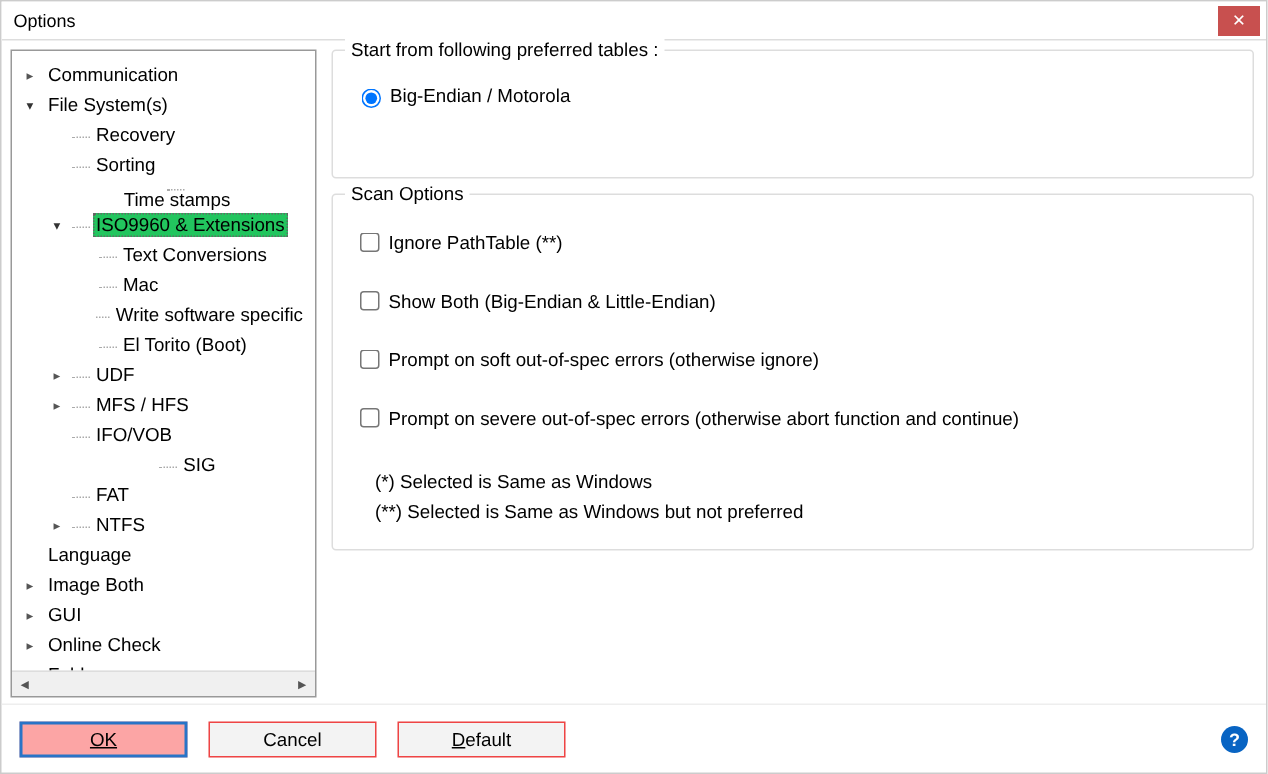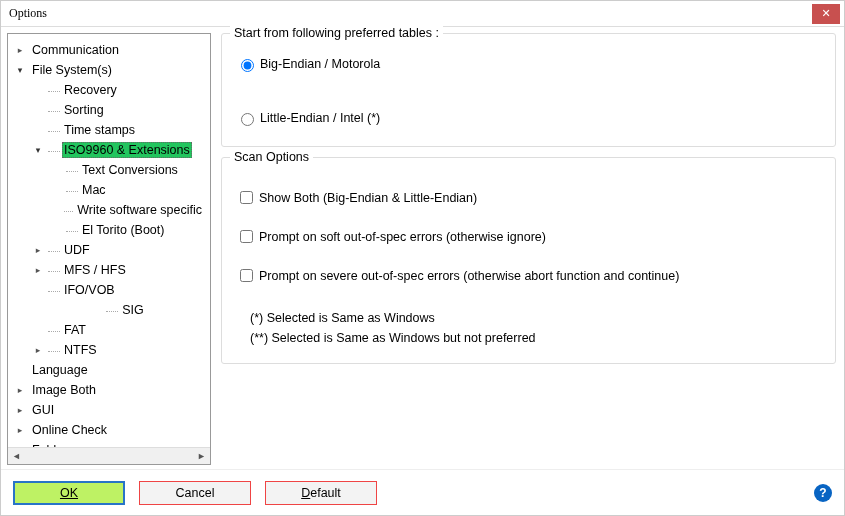--- a/index.html
+++ b/index.html
@@ -15,21 +15,20 @@
     position: relative;
     border: 1px solid #ccc;
   }
   .titlebar {
     height: 26px;
     display: flex;
     align-items: center;
     padding: 0 0 0 8px;
     border-bottom: 1px solid #ddd;
     background: #fff;
-    font-family: Liberation Serif, serif;
   }
   .titlebar-title { flex: 1; font-size: 12px; }
   .close-btn {
     width: 28px; height: 20px;
     background: #c8504f;
     color: #fff;
     display: flex; align-items: center; justify-content: center;
     font-size: 11px;
     margin-right: 4px;
     cursor: pointer;
@@ -136,21 +135,21 @@
     height: 24px;
     min-width: 112px;
     border: 1px solid #ef4444;
     background: #f3f3f3;
     display:flex;align-items:center;justify-content:center;
     font-size: 12.5px;
     cursor: pointer;
   }
   .btn.primary {
     border: 2px solid #2874c7;
-    background: #bef264;
+    background: #fca5a5;
   }
   .help-icon {
     margin-left: auto;
     width: 18px; height: 18px;
     border-radius: 50%;
     background: #0864c3;
     color: #fff;
     display:flex;align-items:center;justify-content:center;
     font-size: 12px; font-weight: bold;
     cursor: pointer;
@@ -178,21 +177,21 @@
         <div class="tree-row" style="padding-left: 24px;">
           <span class="expander none"></span>
           <span class="branch"></span>
           <span class="tree-label">Recovery</span>
         </div>
         <div class="tree-row" style="padding-left: 24px;">
           <span class="expander none"></span>
           <span class="branch"></span>
           <span class="tree-label">Sorting</span>
         </div>
-        <div class="tree-row" style="padding-left: 24px;">
+        <div class="tree-row" style="padding-left: 24px; flex-direction: column;">
           <span class="expander none"></span>
           <span class="branch"></span>
           <span class="tree-label">Time stamps</span>
         </div>
         <div class="tree-row" style="padding-left: 24px;">
           <span class="expander open">▾</span>
           <span class="branch"></span>
           <span class="tree-label selected">ISO9960 &amp; Extensions</span>
         </div>
         <div class="tree-row" style="padding-left: 42px;">
@@ -274,29 +273,29 @@
 
   <div class="right-pane">
     <div class="group">
       <div class="group-legend">Start from following preferred tables :</div>
       <div style="height:6px"></div>
       <label class="radio-row">
         <input type="radio" name="endian" checked="" style="">
         <span>Big-Endian / Motorola</span>
       </label>
       <div class="spacer-lg"></div>
-      <label class="radio-row">
-        <input type="radio" name="endian" style="">
-        <span>Little-Endian / Intel  (*)</span>
-      </label>
     </div>
 
     <div class="group">
       <div class="group-legend">Scan Options</div>
       <div style="height:6px"></div>
+      <label class="check-row">
+        <input type="checkbox" style="">
+        <span>Ignore PathTable  (**)</span>
+      </label>
       <div style="height:8px"></div>
       <label class="check-row">
         <input type="checkbox" style="">
         <span>Show Both (Big-Endian &amp; Little-Endian)</span>
       </label>
       <div style="height:8px"></div>
       <label class="check-row">
         <input type="checkbox" style="">
         <span>Prompt on soft out-of-spec errors (otherwise ignore)</span>
       </label>

